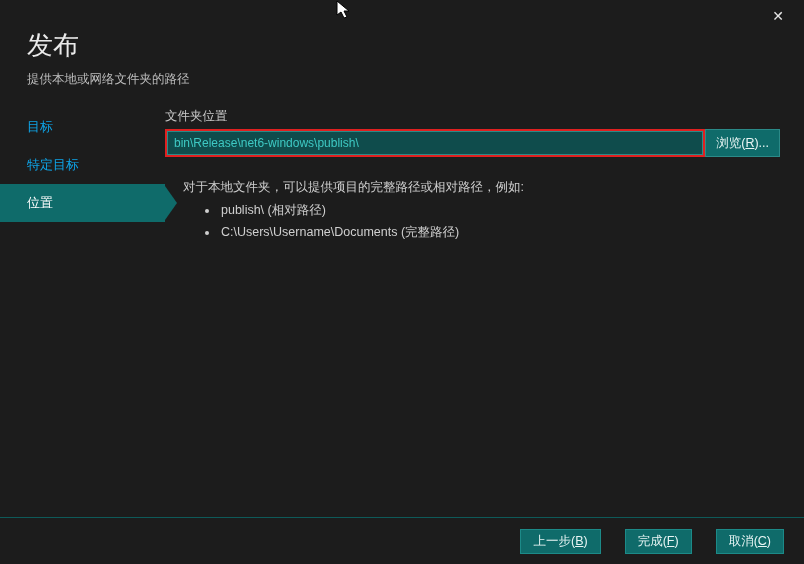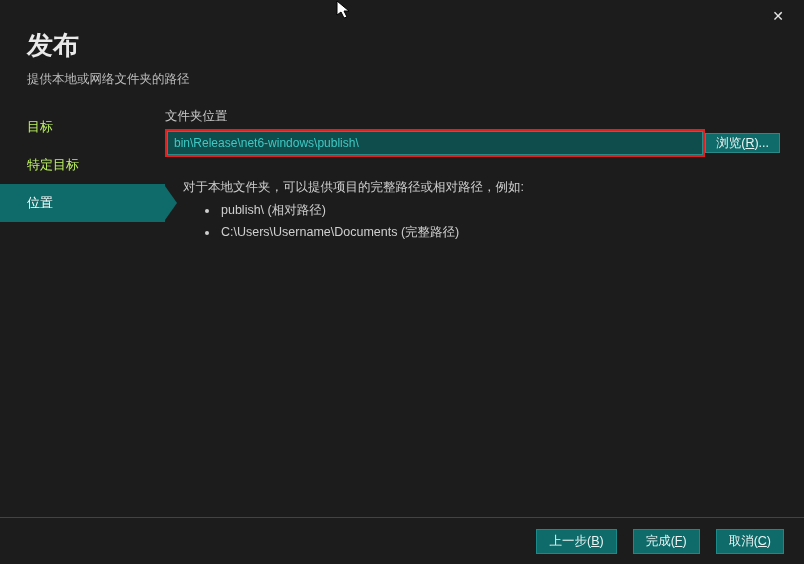--- a/index.html
+++ b/index.html
@@ -26,39 +26,39 @@
     color: #e6e6e6;
     font-size: 14px;
     cursor: pointer;
     padding: 4px 8px;
   }
   .header {
     padding: 28px 0 0 27px;
   }
   .title {
     font-size: 26px;
-    font-weight: 700;
+    font-weight: 400;
     color: #eaeaea;
   }
   .subtitle {
     margin-top: 8px;
     font-size: 12.5px;
     color: #bdbdbd;
   }
   .body {
     display: flex;
     margin-top: 20px;
   }
   .sidebar {
     width: 165px;
     flex: 0 0 165px;
   }
   .side-item {
     font-size: 13px;
-    color: #bef264;
+    color: #0ea5e9;
     padding: 10px 0 10px 27px;
     position: relative;
   }
   .side-item.active {
     background: #0f6b6a;
     color: #ffffff;
   }
   .side-item.active::after {
     content: "";
     position: absolute;
@@ -97,21 +97,21 @@
     font-size: 12px;
     padding: 0 6px;
     outline: none;
   }
   .browse-btn {
     background: #0f6b6a;
     border: 1px solid #2b8a88;
     color: #e8f5f4;
     font-size: 12.5px;
     padding: 0 10px;
-    height: 20px;
+    height: 28px;
     cursor: pointer;
     align-self: center;
     white-space: nowrap;
   }
   .help-block {
     margin-top: 18px;
     font-size: 12.5px;
     color: #cfcfcf;
     line-height: 1.7;
   }
@@ -125,21 +125,21 @@
   .footer {
     position: absolute;
     bottom: 0;
     left: 0;
     right: 0;
     height: 46px;
     border-top: 1px solid #0e5a59;
     display: flex;
     align-items: center;
     justify-content: flex-end;
-    gap: 16px;
+    gap: 24px;
     padding-right: 20px;
     background: #1c1c1c;
   }
   .f-btn {
     background: #0f6b6a;
     border: 1px solid #1c8a88;
     color: #e8f5f4;
     font-size: 12.5px;
     padding: 3px 12px;
     cursor: pointer;

